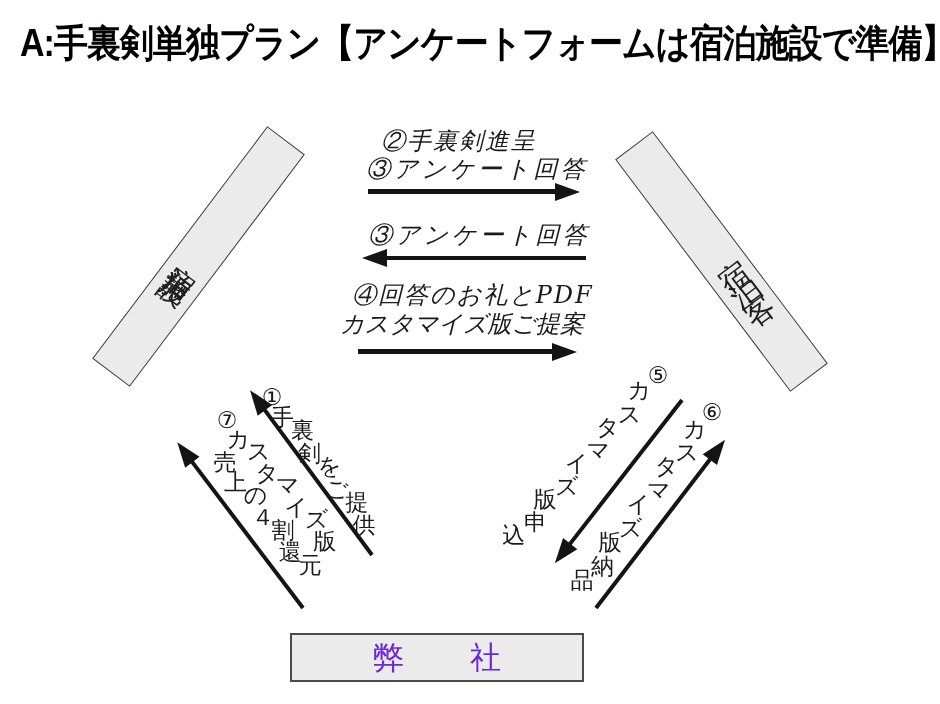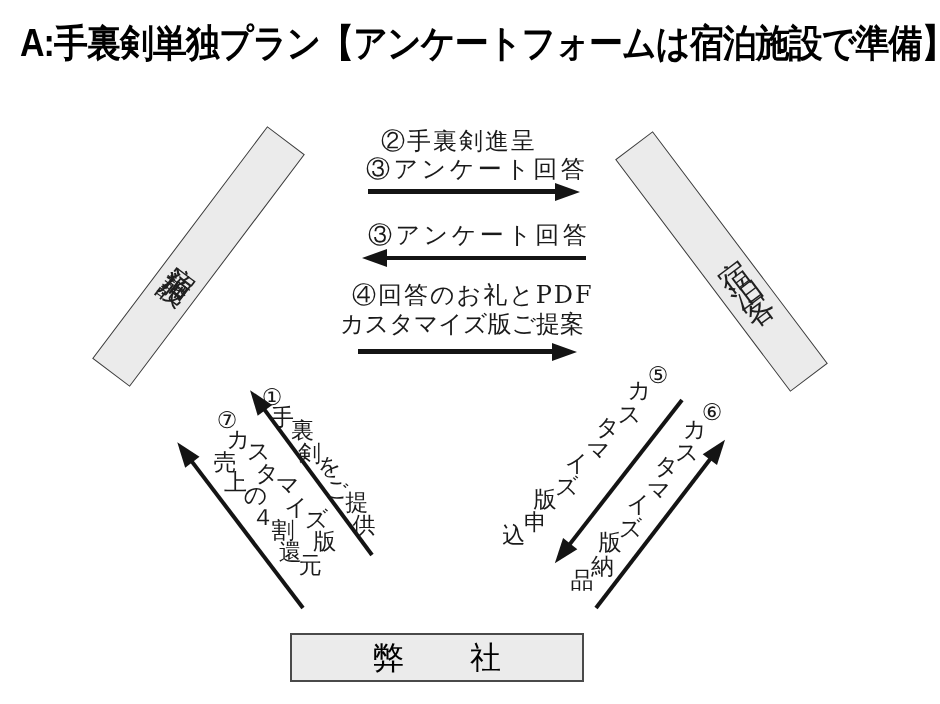--- a/index.html
+++ b/index.html
@@ -27,33 +27,33 @@
   .node-company{
     left:290px;top:633px;width:294px;height:49px;border-width:2px;border-color:#4a4a4a;
   }
   .vtext{
     writing-mode:vertical-rl;text-orientation:upright;white-space:nowrap;
     color:#1f1f1f;
   }
   .node-facility .vtext{font-size:28px;letter-spacing:4px;margin-bottom:-4px;}
   .node-guest .vtext{font-size:30px;letter-spacing:21px;margin-bottom:-21px;}
   .node-company .htext{
-    font-size:31px;letter-spacing:66px;margin-right:-66px;white-space:nowrap;color:#000000;font-family:Liberation Serif, serif;
+    font-size:31px;letter-spacing:66px;margin-right:-66px;white-space:nowrap;color:#6d28d9;font-family:Liberation Serif, serif;
   }
   
   .arrow{position:absolute;height:0;transform-origin:0 0;}
   .arrow .shaft{position:absolute;left:0;top:-2.2px;height:4.4px;background:#141414;}
   .arrow .head{
     position:absolute;right:0;top:-9px;width:0;height:0;
     border-left:25px solid #141414;border-top:9px solid transparent;border-bottom:9px solid transparent;
   }
   .arrow .shaft{right:18px;}
   
   .mlabel{
-    position:absolute;font-size:24px;white-space:nowrap;color:#1a1a1a;
+    position:absolute;font-size:24px;white-space:nowrap;color:#1a1a1a;font-style:italic;
   }
   .ls2{letter-spacing:2px;} .ls3{letter-spacing:3.5px;} .ls0{letter-spacing:0px;}
   
   .diag{position:absolute;left:0;top:0;width:940px;height:704px;pointer-events:none;}
   .dchar{
     position:absolute;transform:translate(-50%,-50%);
     font-size:23px;color:#1a1a1a;line-height:1;white-space:pre;
   }
 </style>
 </head>

